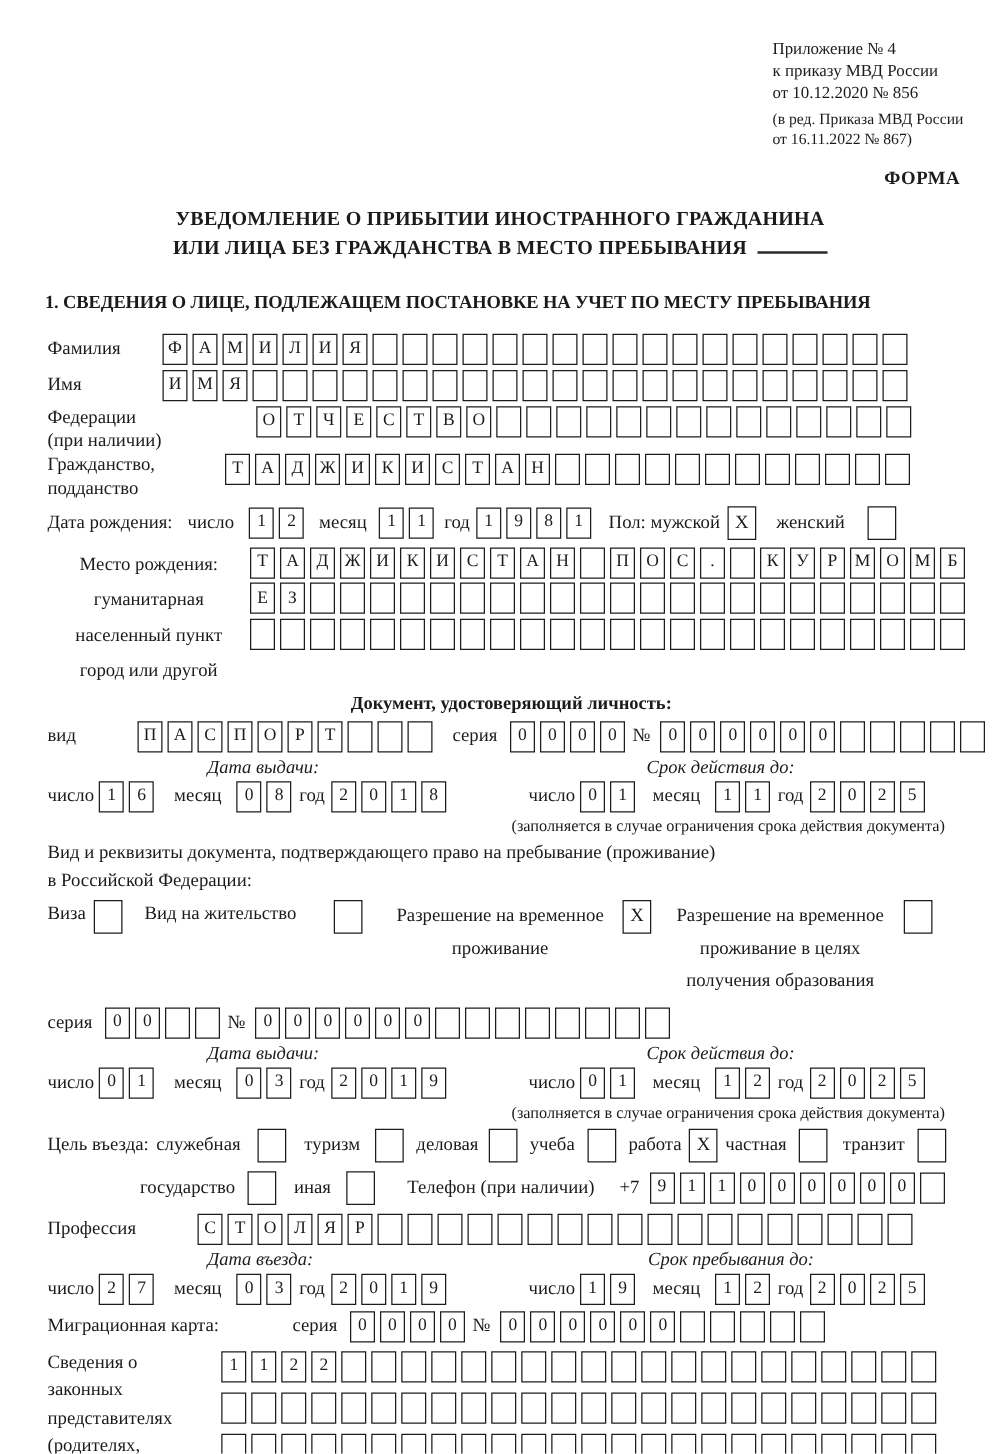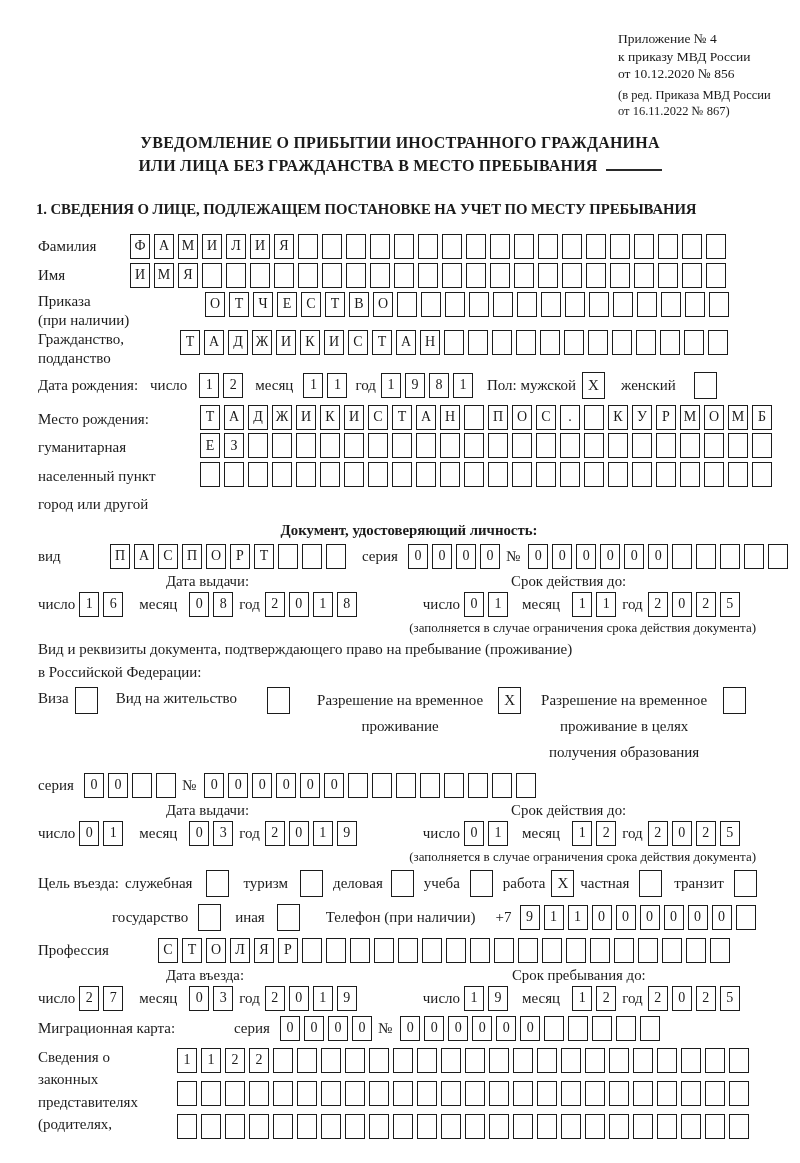--- a/index.html
+++ b/index.html
@@ -16,42 +16,43 @@
   .form{margin:16px 20px 0 38px;font-size:15px;}
   .fr{display:flex;align-items:center;margin-bottom:4px;}
   .fr.top{align-items:flex-start;}
   .cells{display:flex;flex:none;}
   .cell{box-sizing:border-box;flex:none;width:20px;height:25px;border:1.6px solid #1c1c1c;margin-right:4px;
         display:flex;align-items:center;justify-content:center;font-size:14px;}
   .chk{box-sizing:border-box;flex:none;width:23px;height:27px;border:1.6px solid #1c1c1c;
         display:flex;align-items:center;justify-content:center;font-size:15px;}
   .lbl{flex:none;}
   .lcol{flex:none;line-height:19px;}
-  .bp-lcol{flex:none;line-height:28.6px;}
+  .bp-lcol{flex:none;line-height:28.6px;text-align:center;}
   .ccol .cells{margin-bottom:3.6px;}
   .dochead{text-align:center;font-weight:bold;font-size:14.8px;margin:3px 0 5px 0;}
-  .dlabels{display:flex;font-size:14.8px;margin-bottom:2px;}
+  .dlabels{display:flex;font-size:14.8px;margin-bottom:2px;font-style:italic;}
   .note{font-size:13px;text-align:right;padding-right:24px;margin:-1px 0 5px 0;}
   .plain{font-size:15px;margin-bottom:6px;}
   .cc{text-align:center;line-height:26px;flex:none;}
 </style>
 </head>
 <body>
 
 <div class="page">
 
   <div class="ref">
     <div>Приложение № 4</div>
     <div>к приказу МВД России</div>
     <div>от 10.12.2020 № 856</div>
     <div class="gap"></div>
     <div class="small">(в ред. Приказа МВД России</div>
     <div class="small">от 16.11.2022 № 867)</div>
   </div>
 
+  <div class="forma">ФОРМА</div>
 
   <div class="title">
     <div>УВЕДОМЛЕНИЕ О ПРИБЫТИИ ИНОСТРАННОГО ГРАЖДАНИНА</div>
     <div><span>ИЛИ ЛИЦА БЕЗ ГРАЖДАНСТВА В МЕСТО ПРЕБЫВАНИЯ</span><span class="uline"></span></div>
   </div>
 
   <div class="sec">1. СВЕДЕНИЯ О ЛИЦЕ, ПОДЛЕЖАЩЕМ ПОСТАНОВКЕ НА УЧЕТ ПО МЕСТУ ПРЕБЫВАНИЯ</div>
 
   <div class="form">
 
@@ -112,21 +113,21 @@
           <span class="cell"></span>
           <span class="cell"></span>
           <span class="cell"></span>
           <span class="cell"></span>
           <span class="cell"></span>
         </span>
     </div>
 
     <div class="fr top" style="margin-bottom:0;">
       <span class="lcol" style="width:167px">
-        <span style="display:block">Приказа</span>
+        <span style="display:block">Федерации</span>
         <span style="display:block">(при наличии)</span>
       </span>
       <span class="cells">
           <span class="cell">О</span>
           <span class="cell">Т</span>
           <span class="cell">Ч</span>
           <span class="cell">Е</span>
           <span class="cell">С</span>
           <span class="cell">Т</span>
           <span class="cell">В</span>

